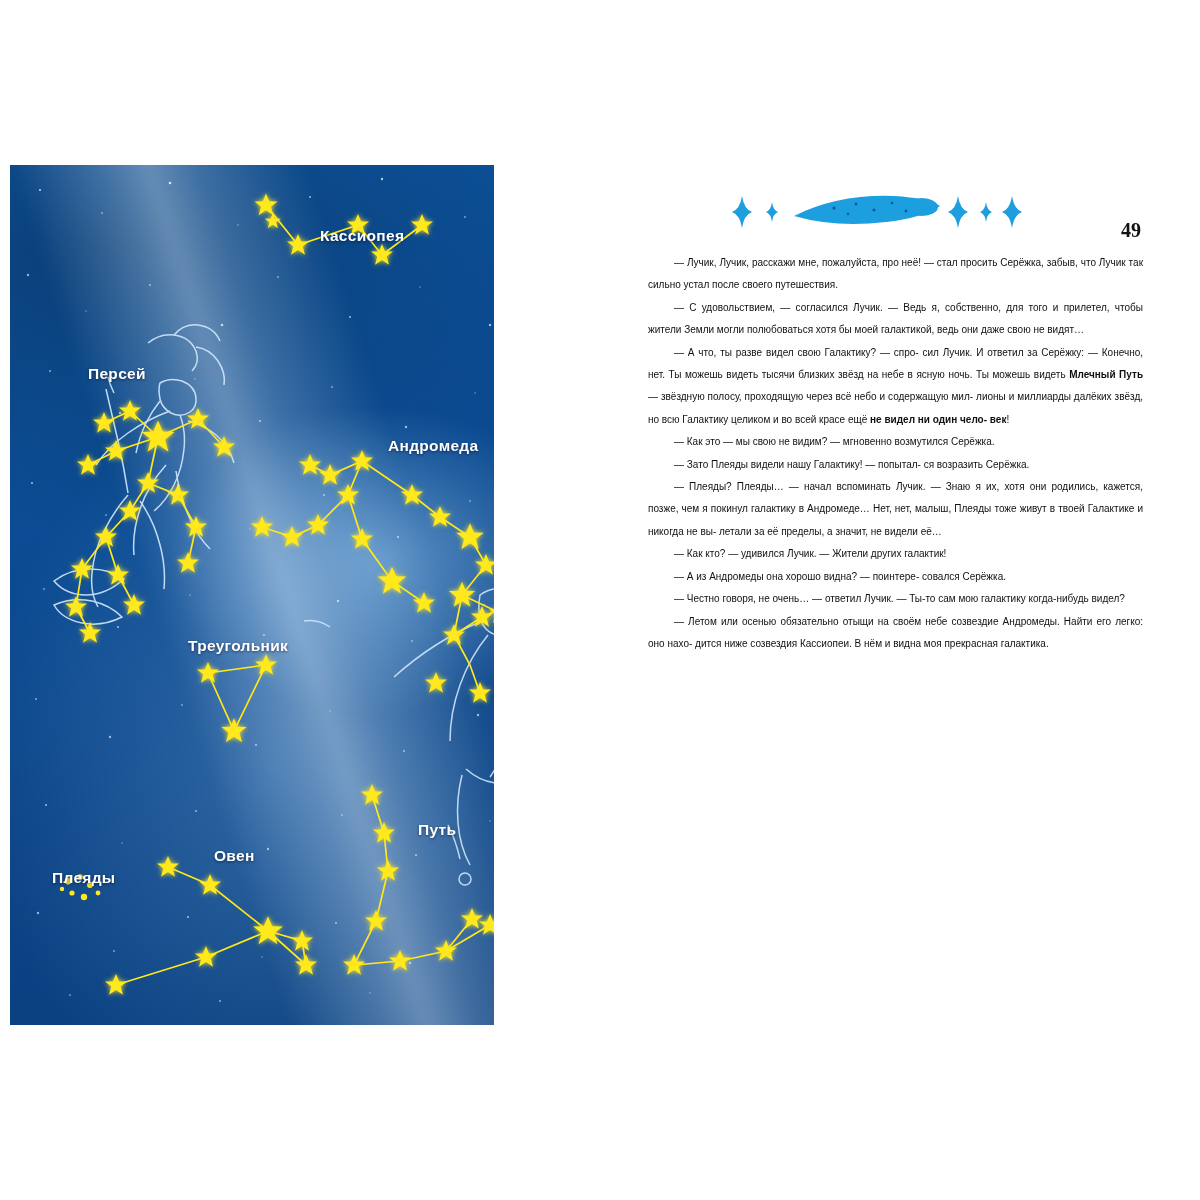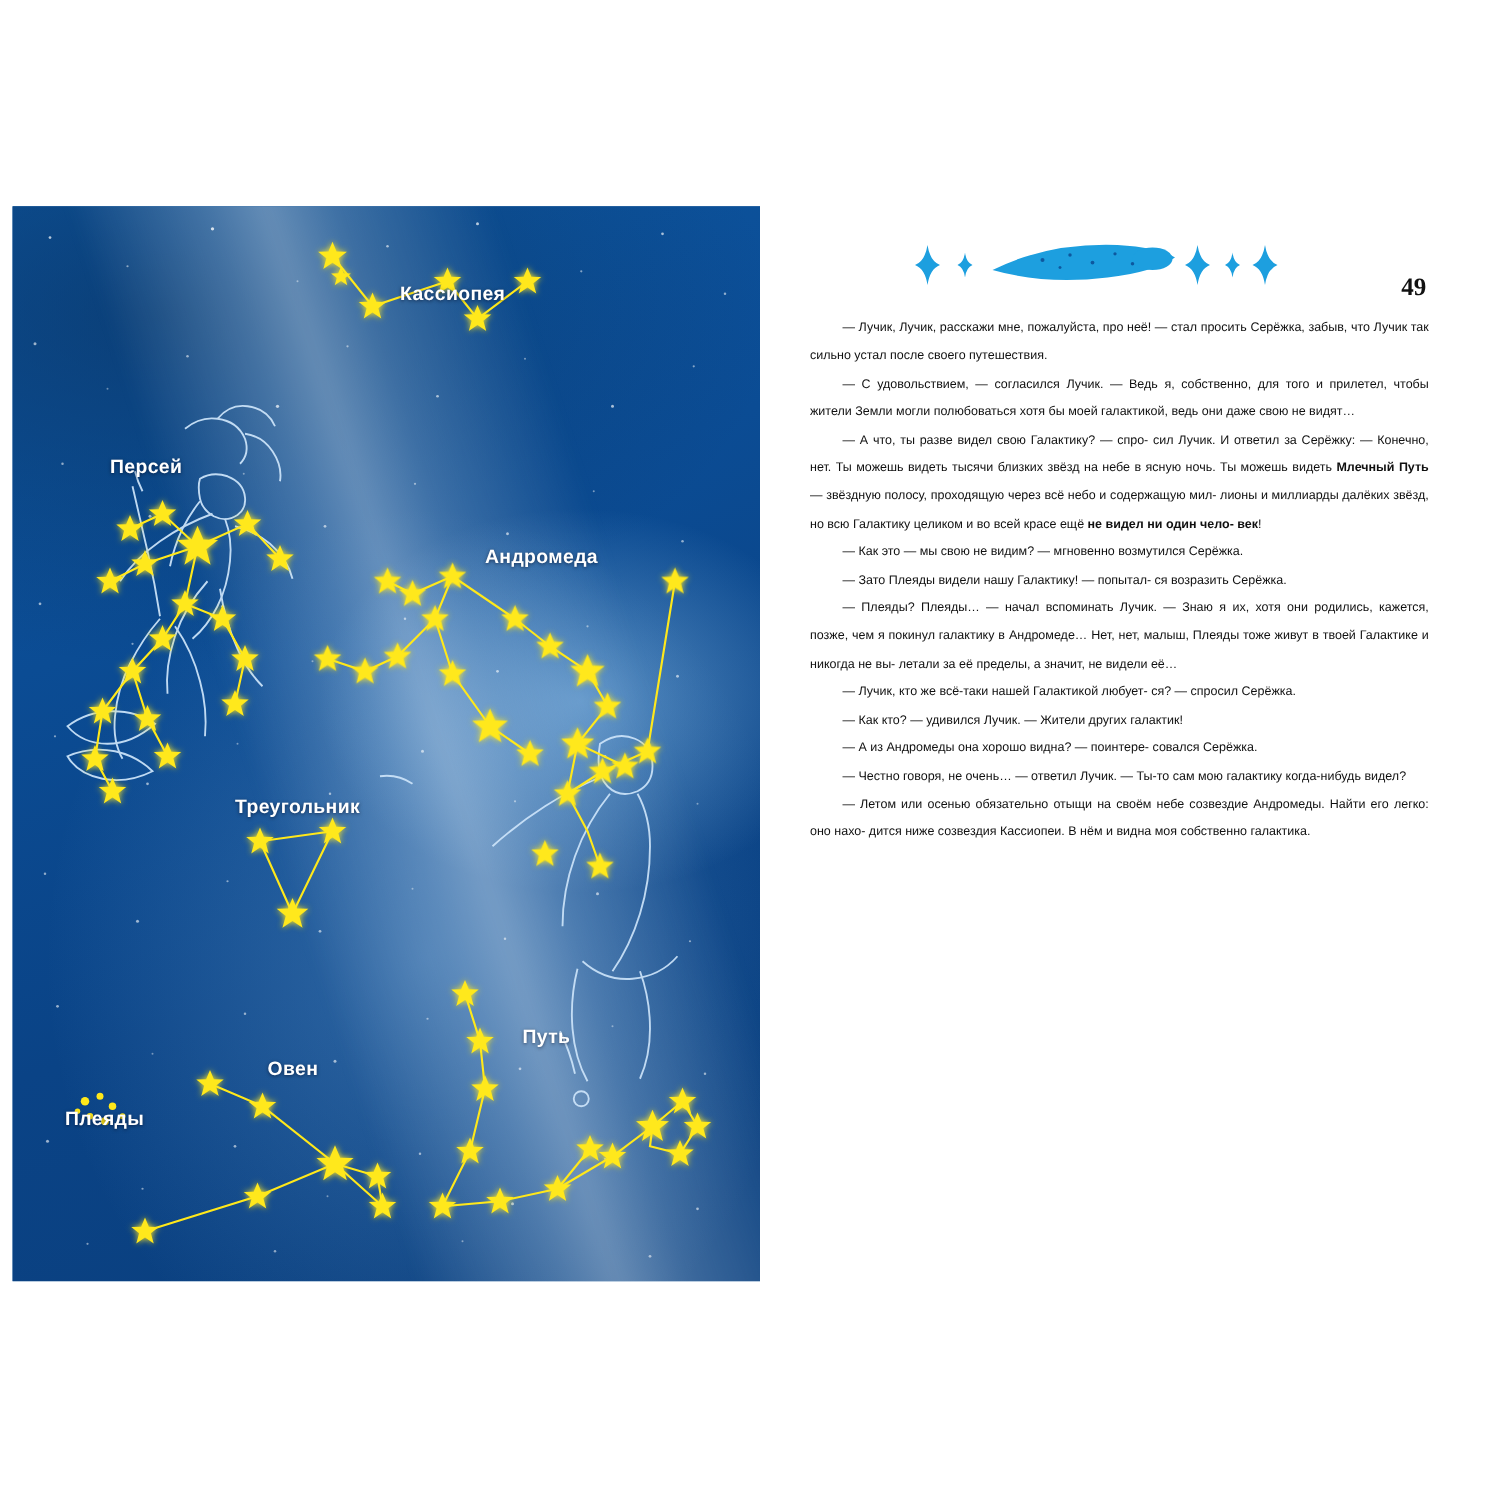--- a/index.html
+++ b/index.html
@@ -19,21 +19,21 @@
     width: 1200px;
     height: 1200px;
     background: #ffffff;
   }
 
   
   .illus {
     position: absolute;
     left: 10px;
     top: 165px;
-    width: 598px;
+    width: 484px;
     height: 860px;
     overflow: hidden;
     background: #0c4f92;
   }
   .illus .sky {
     position: absolute;
     inset: 0;
     background:
       radial-gradient(ellipse 300px 220px at 76% 46%, rgba(150,200,240,0.55) 0%, rgba(150,200,240,0.0) 70%),
       radial-gradient(ellipse 420px 500px at 55% 70%, rgba(120,175,225,0.35) 0%, rgba(120,175,225,0) 72%),
@@ -376,21 +376,21 @@
         <use href="#st5" x="548" y="736"></use>
         <use href="#st5" x="534" y="758"></use>
         <use href="#st5" x="462" y="754"></use>
       </g>
     </svg>
 
     <div class="cons-label" style="left:310px; top:62px;">Кассиопея</div>
     <div class="cons-label" style="left:78px;  top:200px;">Персей</div>
     <div class="cons-label" style="left:378px; top:272px;">Андромеда</div>
     <div class="cons-label" style="left:178px; top:472px;">Треугольник</div>
-    <div class="cons-label" style="left:42px;  top:722px;">Плеяды</div>
+    <div class="cons-label" style="left:42px;  top:704px;">Плеяды</div>
     <div class="cons-label" style="left:204px; top:682px;">Овен</div>
     <div class="cons-label" style="left:408px; top:656px;">Путь</div>
   </div>
 
   <div class="textcol">
 
     <div class="ornament-row">
       <svg width="310" height="44" viewBox="0 0 310 44">
         <g fill="#1d9fdf">
 
@@ -450,36 +450,32 @@
         <span>ся возразить Серёжка.</span>
       </p>
       <p>
         <span>— Плеяды? Плеяды… — начал вспоминать Лучик.</span>
         <span>— Знаю я их, хотя они родились, кажется, позже, чем</span>
         <span>я покинул галактику в Андромеде… Нет, нет, малыш,</span>
         <span>Плеяды тоже живут в твоей Галактике и никогда не вы-</span>
         <span>летали за её пределы, а значит, не видели её…</span>
       </p>
       <p>
-        <span>— Лучик, кто же всё-таки нашей Галактикой любует-</span>
-        <span>ся? — спросил Серёжка.</span>
-      </p>
-      <p>
         <span>— Как кто? — удивился Лучик. — Жители других</span>
         <span>галактик!</span>
       </p>
       <p>
         <span>— А из Андромеды она хорошо видна? — поинтере-</span>
         <span>совался Серёжка.</span>
       </p>
       <p>
         <span>— Честно говоря, не очень… — ответил Лучик.</span>
         <span>— Ты-то сам мою галактику когда-нибудь видел?</span>
       </p>
       <p>
         <span>— Летом или осенью обязательно отыщи на своём</span>
         <span>небе созвездие Андромеды. Найти его легко: оно нахо-</span>
         <span>дится ниже созвездия Кассиопеи. В нём и видна моя</span>
-        <span>собственно галактика.</span>
+        <span>прекрасная галактика.</span>
       </p>
     </div>
   </div>
 </div>
 
 </body></html>

